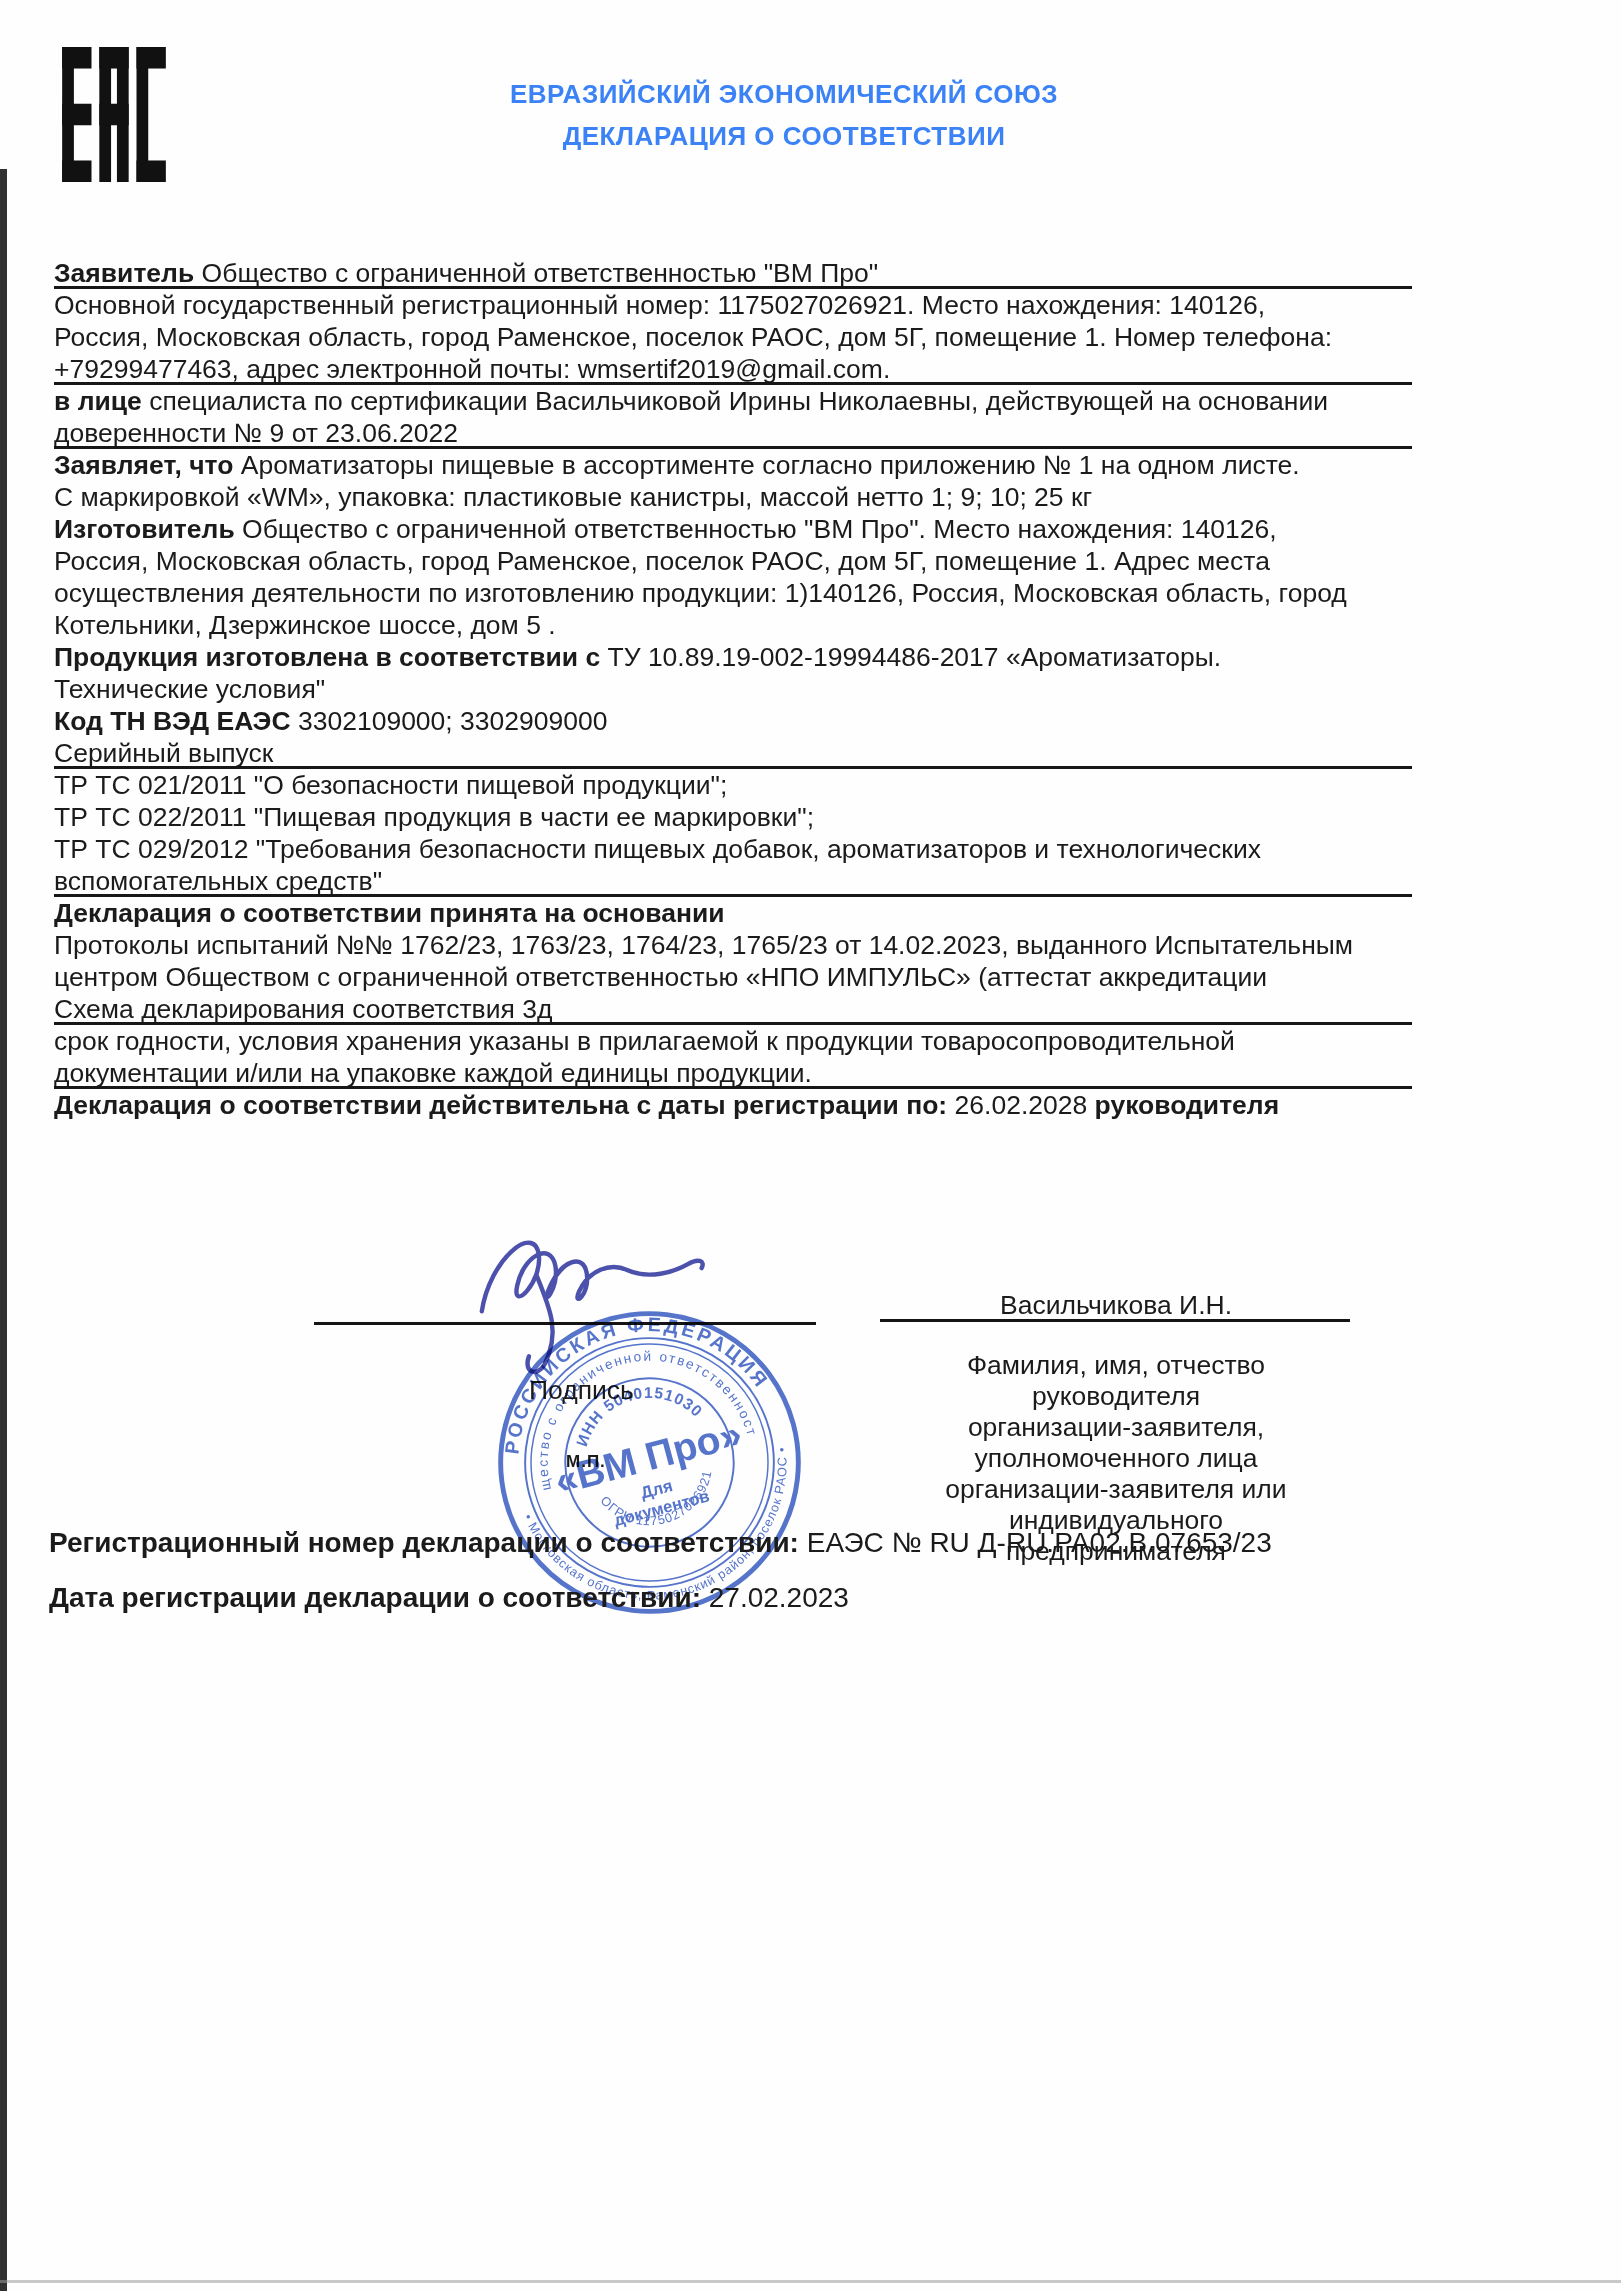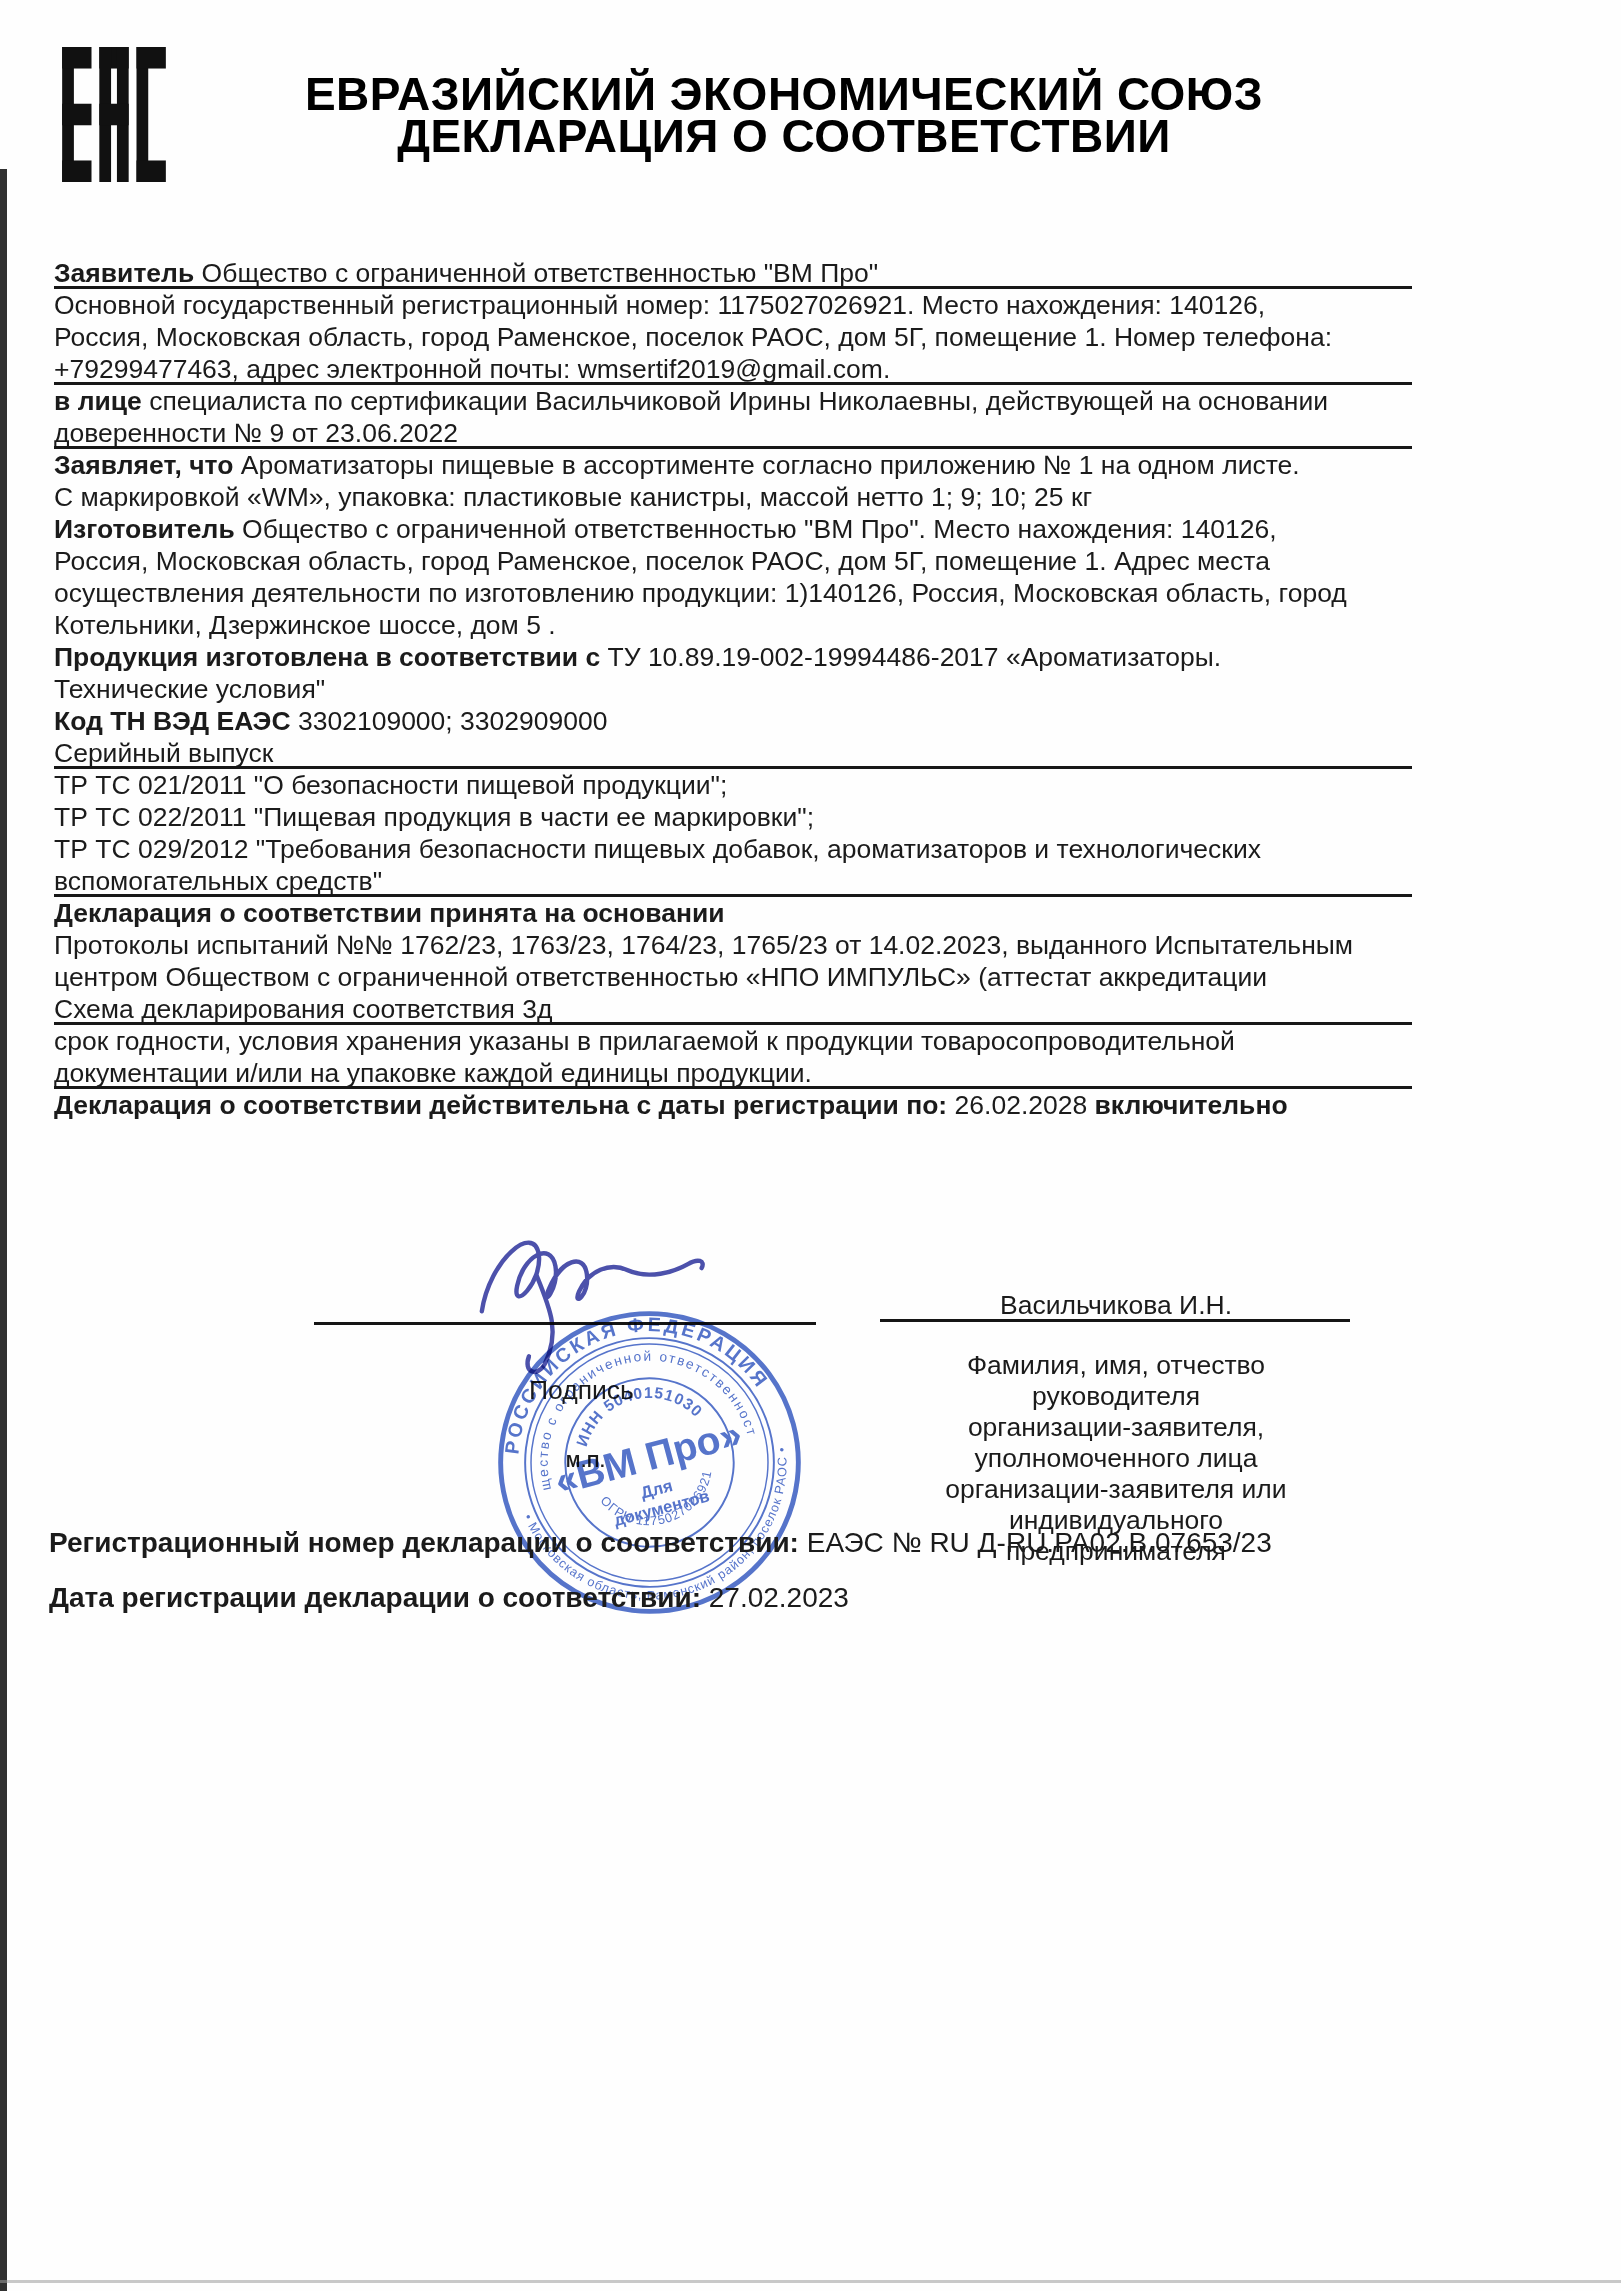--- a/index.html
+++ b/index.html
@@ -12,22 +12,22 @@
     overflow:hidden;
   }
   
   .edge-left{position:absolute;left:0;top:169px;width:6.9px;height:2123px;background:#1f1f1f;opacity:.92;}
   .edge-bottom{position:absolute;left:0;top:2280px;width:1621px;height:2.9px;background:#9a9a9a;opacity:.55;}
 
   .eac-logo{position:absolute;left:62px;top:47px;}
 
   .title{
     position:absolute;left:294px;top:73px;width:980px;
-    text-align:center;font-weight:700;font-size:46px;line-height:42px;
-    letter-spacing:0.5px;color:#000000;
+    text-align:center;font-weight:700;font-size:26px;line-height:42px;
+    letter-spacing:0.5px;color:#3b82f6;
   }
 
   .body-text{position:absolute;left:54px;top:257px;width:1358px;font-size:26.5px;}
   .bline{position:relative;height:32px;line-height:32px;white-space:nowrap;}
   .bline .b{font-weight:700;}
   .bline.ul::after{content:"";position:absolute;left:0;right:0;bottom:0;height:2.9px;background:#171717;}
 
   .sig-line{position:absolute;left:314px;top:1322px;width:502px;height:2.9px;background:#151515;}
   .podpis{position:absolute;left:529px;top:1375px;font-size:26.5px;}
   .mp{position:absolute;left:566px;top:1452px;font-size:17px;font-weight:700;letter-spacing:1px;}
@@ -96,21 +96,21 @@
       <div class="bline"><span>ТР ТС 021/2011 "О безопасности пищевой продукции";</span></div>
       <div class="bline"><span>ТР ТС 022/2011 "Пищевая продукция в части ее маркировки";</span></div>
       <div class="bline"><span>ТР ТС 029/2012 "Требования безопасности пищевых добавок, ароматизаторов и технологических</span></div>
       <div class="bline ul"><span>вспомогательных средств"</span></div>
       <div class="bline"><span class="b">Декларация о соответствии принята на основании</span></div>
       <div class="bline"><span>Протоколы испытаний №№ 1762/23, 1763/23, 1764/23, 1765/23 от 14.02.2023, выданного Испытательным</span></div>
       <div class="bline"><span>центром Обществом с ограниченной ответственностью «НПО ИМПУЛЬС» (аттестат аккредитации</span></div>
       <div class="bline ul"><span>Схема декларирования соответствия 3д</span></div>
       <div class="bline"><span>срок годности, условия хранения указаны в прилагаемой к продукции товаросопроводительной</span></div>
       <div class="bline ul"><span>документации и/или на упаковке каждой единицы продукции.</span></div>
-      <div class="bline"><span class="b">Декларация о соответствии действительна с даты регистрации по: </span><span>26.02.2028 </span><span class="b">включительно</span></div>
+      <div class="bline"><span class="b">Декларация о соответствии действительна с даты регистрации по: </span><span>26.02.2028 </span><span class="b">руководителя</span></div>
     </div>
 
   <div class="sig-line"></div>
   <div class="podpis">Подпись</div>
   <div class="mp">М.П.</div>
 
   <div class="name-block">Васильчикова И.Н.</div>
   <div class="name-line"></div>
   <div class="name-caption">
       <div>Фамилия, имя, отчество руководителя</div>

